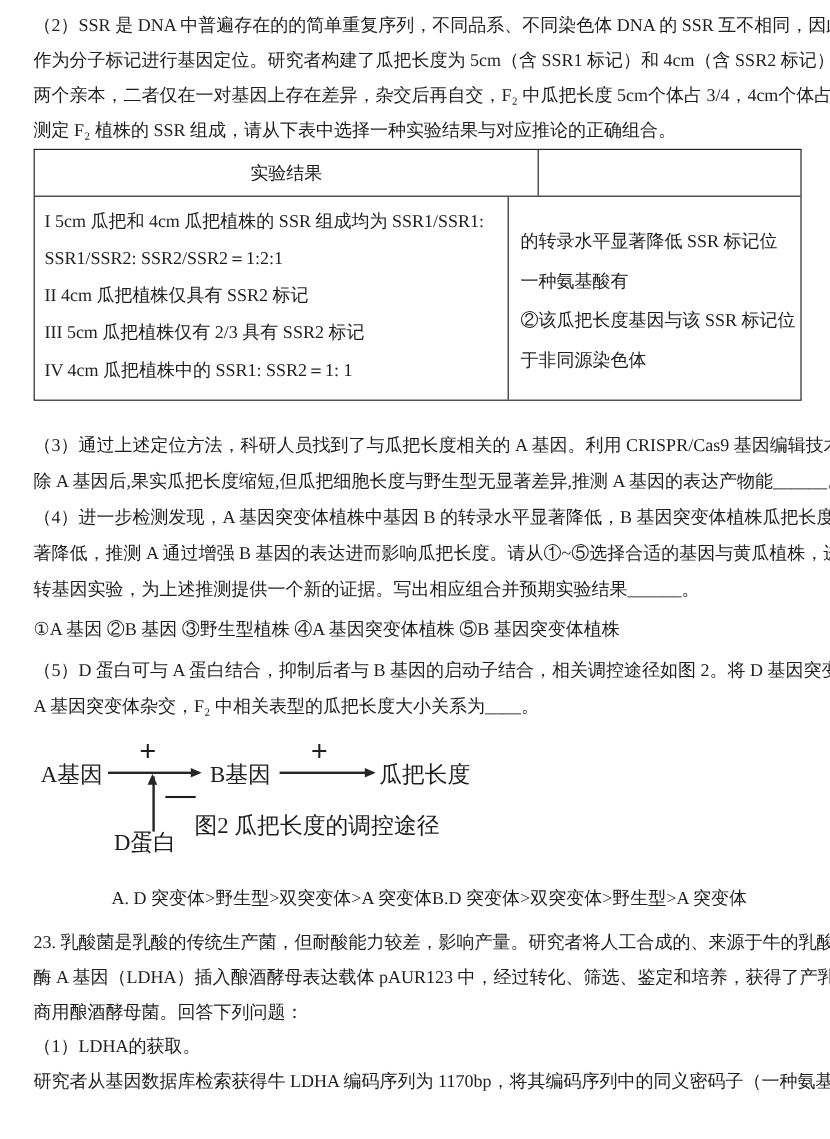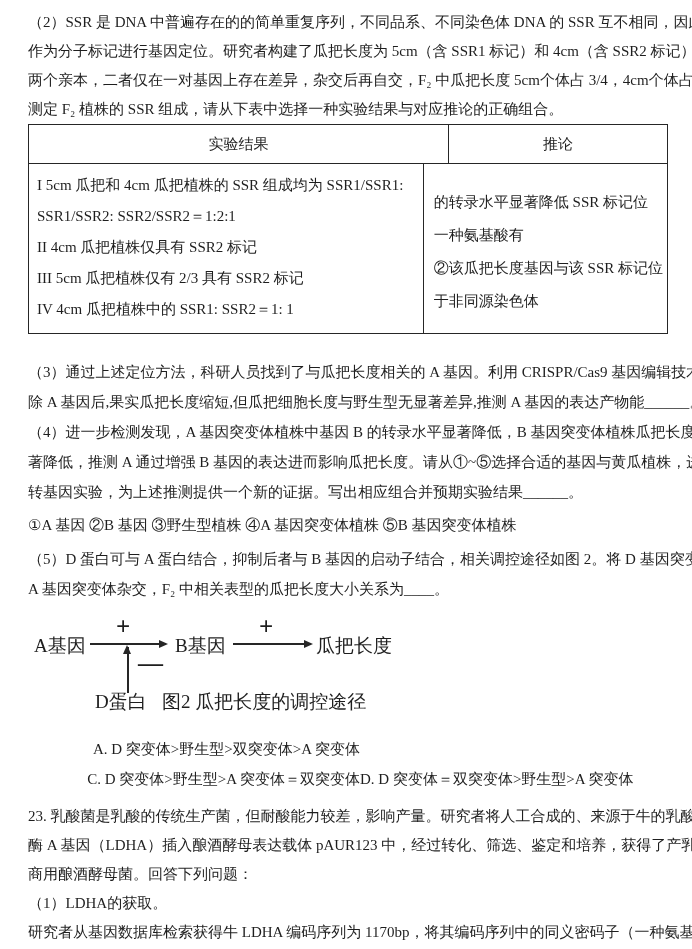--- a/index.html
+++ b/index.html
@@ -62,21 +62,20 @@
   <section class="p2">
     <div class="line">（2）SSR 是 DNA 中普遍存在的的简单重复序列，不同品系、不同染色体 DNA 的 SSR 互不相同，因此可</div>
     <div class="line">作为分子标记进行基因定位。研究者构建了瓜把长度为 5cm（含 SSR1 标记）和 4cm（含 SSR2 标记）的</div>
     <div class="line">两个亲本，二者仅在一对基因上存在差异，杂交后再自交，F₂ 中瓜把长度 5cm个体占 3/4，4cm个体占 1/4。</div>
     <div class="line">测定 F₂ 植株的 SSR 组成，请从下表中选择一种实验结果与对应推论的正确组合。</div>
   </section>
 
   <div class="ssr-table">
     <div class="t-head">
       <div class="c1">实验结果</div>
-      <div class="c2">推论</div>
     </div>
     <div class="t-body">
       <div class="c1">
         <div class="line">I 5cm 瓜把和 4cm 瓜把植株的 SSR 组成均为 SSR1/SSR1:</div>
         <div class="line">SSR1/SSR2: SSR2/SSR2＝1:2:1</div>
         <div class="line">II 4cm 瓜把植株仅具有 SSR2 标记</div>
         <div class="line">III 5cm 瓜把植株仅有 2/3 具有 SSR2 标记</div>
         <div class="line">IV 4cm 瓜把植株中的 SSR1: SSR2＝1: 1</div>
       </div>
       <div class="c2">
@@ -107,30 +106,27 @@
     <span class="fig-node" style="left:6px;top:19px;">A基因</span>
     <span class="fig-sign" style="left:88px;top:0px;">+</span>
     <div class="harrow" style="left:62px;top:29px;width:76px;"></div>
     <span class="fig-node" style="left:147px;top:19px;">B基因</span>
     <span class="fig-sign" style="left:231px;top:0px;">+</span>
     <div class="harrow" style="left:205px;top:29px;width:78px;"></div>
     <span class="fig-node" style="left:288px;top:19px;">瓜把长度</span>
     <div class="varrow" style="left:99px;top:33px;height:46px;"></div>
     <span class="fig-sign" style="left:110px;top:36px;">—</span>
     <span class="fig-node" style="left:67px;top:75px;">D蛋白</span>
-    <span class="fig-caption" style="left:134px;top:75px;">图2 瓜把长度的调控途径</span>
+    <span class="fig-caption" style="left:134px;top:61px;">图2 瓜把长度的调控途径</span>
   </div>
 
   <div class="choices">
     <div class="choice-row">
       <span class="choice-left">A. D 突变体&gt;野生型&gt;双突变体&gt;A 突变体</span>
-    </div>
-    <div class="choice-row">
-      <span class="choice-left">C. D 突变体&gt;野生型&gt;A 突变体＝双突变体</span>
-      <span class="choice-right">D. D 突变体＝双突变体&gt;野生型&gt;A 突变体</span>
+      <span class="choice-right">B.D 突变体&gt;双突变体&gt;野生型&gt;A 突变体</span>
     </div>
   </div>
 
   <section class="q23">
     <div class="line">23. 乳酸菌是乳酸的传统生产菌，但耐酸能力较差，影响产量。研究者将人工合成的、来源于牛的乳酸脱氢</div>
     <div class="line">酶 A 基因（LDHA）插入酿酒酵母表达载体 pAUR123 中，经过转化、筛选、鉴定和培养，获得了产乳酸的</div>
     <div class="line">商用酿酒酵母菌。回答下列问题：</div>
     <div class="line">（1）LDHA的获取。</div>
     <div class="line">研究者从基因数据库检索获得牛 LDHA 编码序列为 1170bp，将其编码序列中的同义密码子（一种氨基酸有</div>
   </section>

